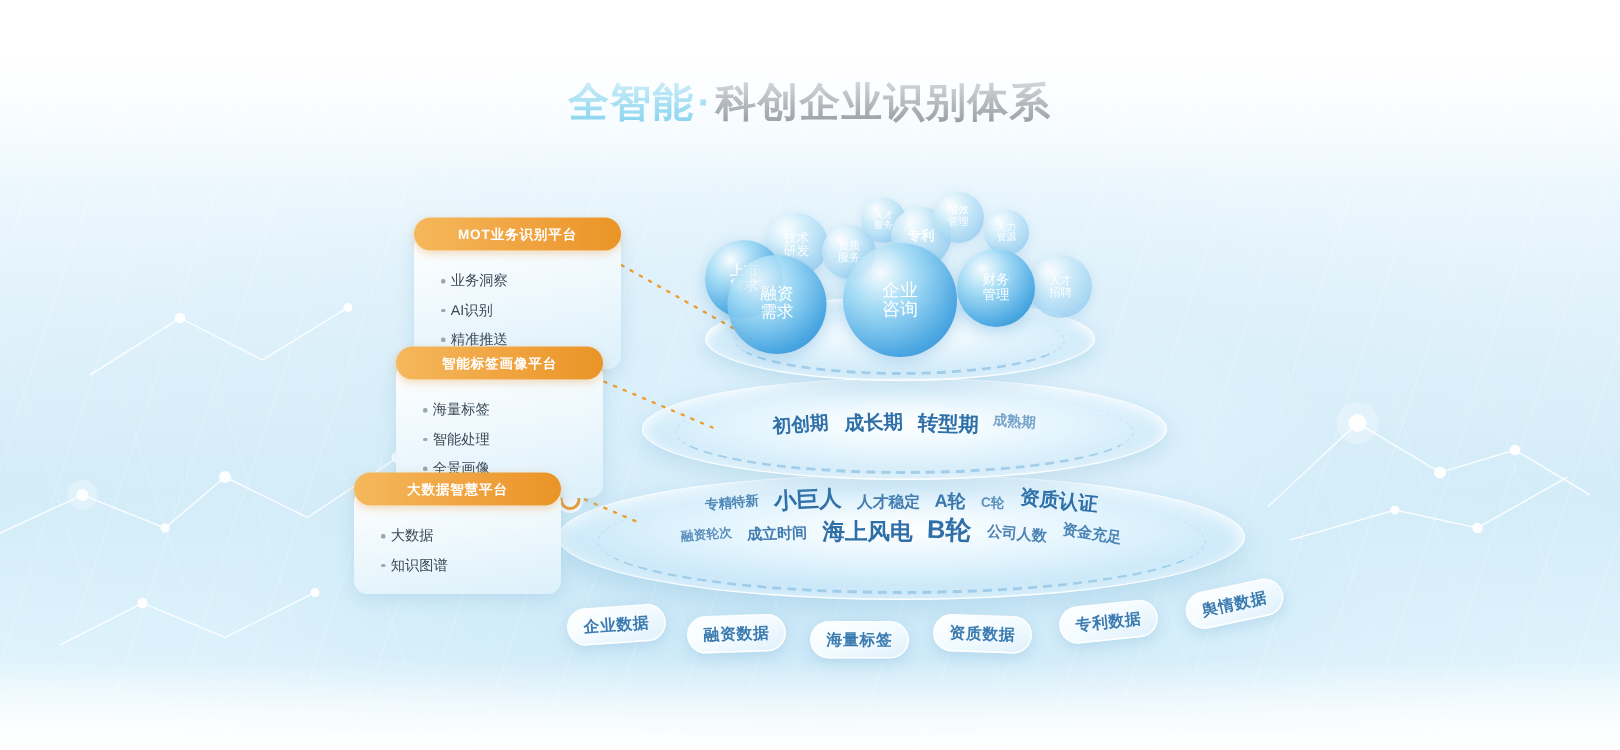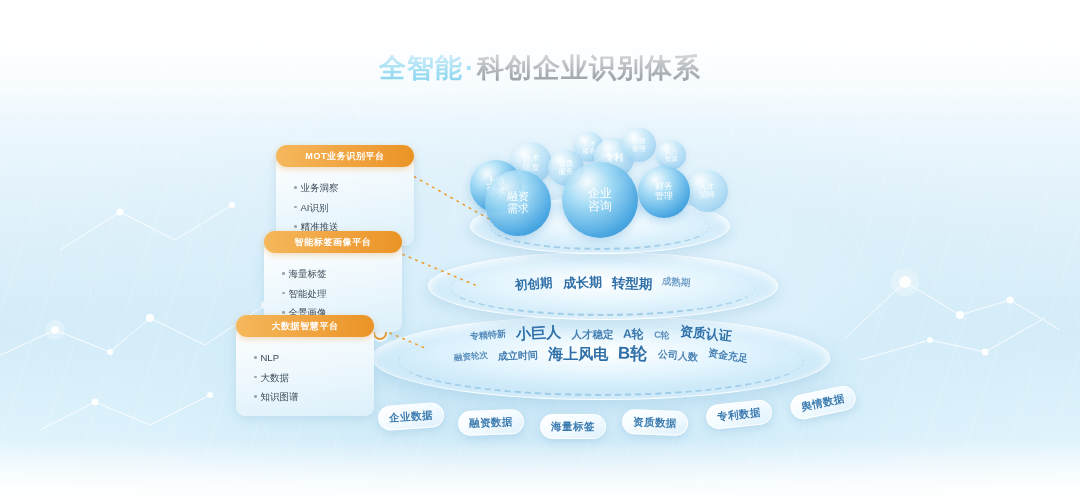--- a/index.html
+++ b/index.html
@@ -359,24 +359,20 @@
             <span class="bullet"></span>
             <span>全景画像</span>
           </div>
         </div>
       </div>
       <div class="card" style="top: 326px;">
         <div class="card-head">大数据智慧平台</div>
         <div class="card-list">
           <div class="card-item">
             <span class="bullet"></span>
-            <span>NLP</span>
-          </div>
-          <div class="card-item">
-            <span class="bullet"></span>
             <span>大数据</span>
           </div>
           <div class="card-item">
             <span class="bullet"></span>
             <span>知识图谱</span>
           </div>
         </div>
       </div>
     </div>
 

